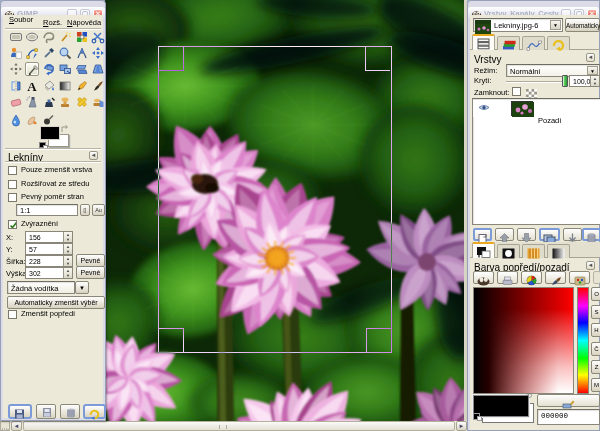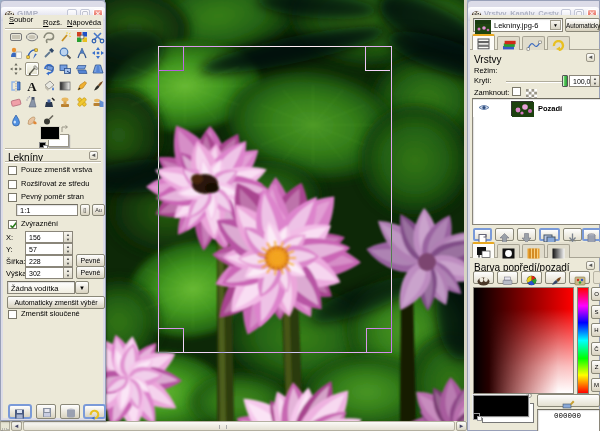--- a/index.html
+++ b/index.html
@@ -933,21 +933,21 @@
   <div class="lbl" style="left:3px;top:254px">Výška:</div>
       <div class="spin" style="left:22px;top:252px;width:48px">
         <span class="v">302</span>
         <span class="ud">▲<br>▼</span>
       </div>
   <div class="btn abs" style="left:73px;top:251px;width:29px;height:13px;font-size:7px;text-align:center;line-height:12px">Pevné</div>
   <div class="sunk abs" style="left:4px;top:266px;width:68px;height:13px;font-size:7.5px;padding:2px 3px;background:linear-gradient(180deg,#fff,#f0ede0)">Žádná vodítka</div>
   <div class="btn abs" style="left:72px;top:266px;width:14px;height:13px;font-size:6px;text-align:center;line-height:12px">▼</div>
   <div class="btn abs" style="left:4px;top:281px;width:98px;height:13px;font-size:7px;text-align:center;line-height:12px">Automaticky zmenšit výběr</div>
   <div class="cb" style="left:5px;top:295px"></div>
-      <div class="lbl" style="left:18px;top:294px">Zmenšit sloučené</div>
+      <div class="lbl" style="left:18px;top:294px">Zmenšit popředí</div>
 
   <div class="btn abs" style="left:5px;top:389px;width:24px;height:15px;border:2px solid #7a9ad8;border-radius:3px"><svg width="20" height="11" viewBox="0 0 20 11">
           <rect x="5" y="0.5" width="9" height="9" fill="#4a5a80"></rect>
           <rect x="7" y="1" width="5" height="3" fill="#d8e0f0"></rect>
           <rect x="6.6" y="5.5" width="6" height="4" fill="#a8b4d0"></rect>
         </svg></div>
   <div class="btn abs" style="left:33px;top:389px;width:20px;height:15px"><svg width="20" height="12" viewBox="0 0 20 12">
           <rect x="6" y="1" width="8" height="9" fill="#8890a0"></rect>
           <rect x="7.5" y="2" width="5" height="3" fill="#e8e8f0"></rect>
           <rect x="7" y="6" width="6" height="3.6" fill="#c8cce0"></rect>
@@ -1010,20 +1010,23 @@
             <rect x="12.8" y="1" width="2.4" height="2.4" fill="#fff" stroke="#555" stroke-width=".5"></rect>
           </svg></div>
     <div class="abs" style="left:77px;top:2px;width:23px;height:14px;background:#e0dccc;border:1px solid #a8a494;border-bottom:none;border-radius:2px 2px 0 0;text-align:center"><svg width="16" height="11" viewBox="0 0 16 11">
             <path d="M3 6 A4.5 4.5 0 1 1 8 10" fill="none" stroke="#e8c020" stroke-width="2.4"></path>
             <path d="M9 11 L9 6.5 L5 9 Z" fill="#e8c020"></path>
           </svg></div>
   </div>
   <div class="hdr" style="left:4px;top:39px">Vrstvy</div>
   <div class="rnd" style="right:4px;top:38px">◄</div>
   <div class="lbl" style="left:4px;top:51px">Režim:</div>
+  <div class="sunk abs" style="left:36px;top:49px;width:94px;height:13px;font-size:7.5px;padding:2px 3px;background:linear-gradient(180deg,#fff,#f4f2e8)">Normální
+    <div class="abs" style="right:1px;top:1px;width:11px;height:9px;background:linear-gradient(180deg,#f8f6f0,#d8d4c4);border:1px solid #a09c8c;font-size:5px;text-align:center;line-height:8px">▼</div>
+  </div>
   <div class="lbl" style="left:4px;top:61px">Krytí:</div>
   <div class="abs" style="left:36px;top:66px;width:60px;height:2px;background:#b0ac9c;border-bottom:1px solid #fff"></div>
   <div class="abs" style="left:92px;top:60px;width:6px;height:12px;background:linear-gradient(90deg,#fff,#58c858 40%,#2a9a3a);border:1px solid #555;border-radius:1px"></div>
   <div class="spin" style="left:99px;top:60px;width:31px">
         <span class="v">100,0</span>
         <span class="ud">▲<br>▼</span>
       </div>
   <div class="lbl" style="left:4px;top:73px">Zamknout:</div>
   <div class="cb" style="left:42px;top:72px"></div>
   <div class="abs" style="left:56px;top:71px;width:11px;height:11px"><svg width="11" height="11">
@@ -1046,21 +1049,21 @@
             <path d="M1 4.5 Q6 0.5 11 4.5 Q6 8.5 1 4.5" fill="#cdd8ea" stroke="#4a6a9a" stroke-width=".8"></path>
             <circle cx="6" cy="4.5" r="1.6" fill="#2c4a7a"></circle>
           </svg>
       <div class="abs" style="left:38px;top:1px;width:22px;height:15px;background:#16320c;border:1px solid #333"><svg width="22" height="15">
               <rect width="22" height="15" fill="#1c400e"></rect>
               <circle cx="6" cy="8" r="2.4" fill="#da84c8"></circle>
               <circle cx="13" cy="5" r="2.8" fill="#e8a2d8"></circle>
               <circle cx="18" cy="9" r="2" fill="#c868b4"></circle>
               <circle cx="10" cy="11" r="1.6" fill="#d878c4"></circle>
             </svg></div>
-      <div class="lbl" style="left:65px;top:4px;font-weight:bold">Pozadí</div>
+      <div class="lbl" style="left:65px;top:16px;font-weight:normal">Pozadí</div>
     </div>
   </div>
 
   <div class="abs" style="left:3px;top:213px;width:19px;height:13px;background:linear-gradient(180deg,#fefefe,#e4e0d0);border:2px solid #7a9ad8;border-radius:2px;text-align:center"><svg width="13" height="10" viewBox="0 0 13 10">
           <rect x="3" y="0.5" width="7" height="9" fill="#fff" stroke="#667"></rect>
           <path d="M10 0.5 L10 3 L7.5 3" fill="none" stroke="#667"></path>
         </svg></div>
   <div class="abs" style="left:25px;top:213px;width:19px;height:13px;background:linear-gradient(180deg,#fefefe,#e4e0d0);border:1px solid #8a8878;border-radius:2px;text-align:center"><svg width="11" height="10" viewBox="0 0 11 10">
           <path d="M5.5 0.5 L10 5 L7.5 5 L7.5 9.5 L3.5 9.5 L3.5 5 L1 5 Z" fill="#9aa0a8" stroke="#667" stroke-width=".5"></path>
         </svg></div>
@@ -1160,15 +1163,15 @@
 
   <div class="abs" style="left:12px;top:388px;width:52px;height:20px;background:#fff;border:1px solid #777"></div>
   <div class="abs" style="left:3px;top:380px;width:56px;height:22px;background:#000;border:1px solid #888;outline:1px solid #eee"></div>
   <div class="abs" style="left:56px;top:377px;font-size:7px;color:#777">⟲</div>
   <div class="abs" style="left:3px;top:398px;width:7px;height:7px;background:#000;border:1px solid #999"></div>
   <div class="abs" style="left:7px;top:401px;width:5px;height:5px;background:#fff;border:1px solid #999"></div>
   <div class="abs" style="left:67px;top:379px;width:63px;height:13px;background:linear-gradient(180deg,#fefefe,#e4e0d0);border:1px solid #8a8878;border-radius:2px;text-align:center"><svg width="13" height="10" viewBox="0 0 13 10">
           <rect x="1" y="5" width="8" height="4" fill="#88a8d8" stroke="#456" stroke-width=".6"></rect>
           <path d="M8 5 L11 1.5 L12.5 3 L9.5 6 Z" fill="#c8a030"></path>
         </svg></div>
-  <div class="sunk abs" style="left:67px;top:394px;width:63px;height:23px;font-size:7.5px;padding:2px 16px;font-family:'Liberation Mono',monospace">000000</div>
+  <div class="sunk abs" style="left:67px;top:394px;width:63px;height:16px;font-size:7.5px;padding:2px 3px;font-family:'Liberation Mono',monospace">000000</div>
  </div>
 </div>
 
 </body></html>

